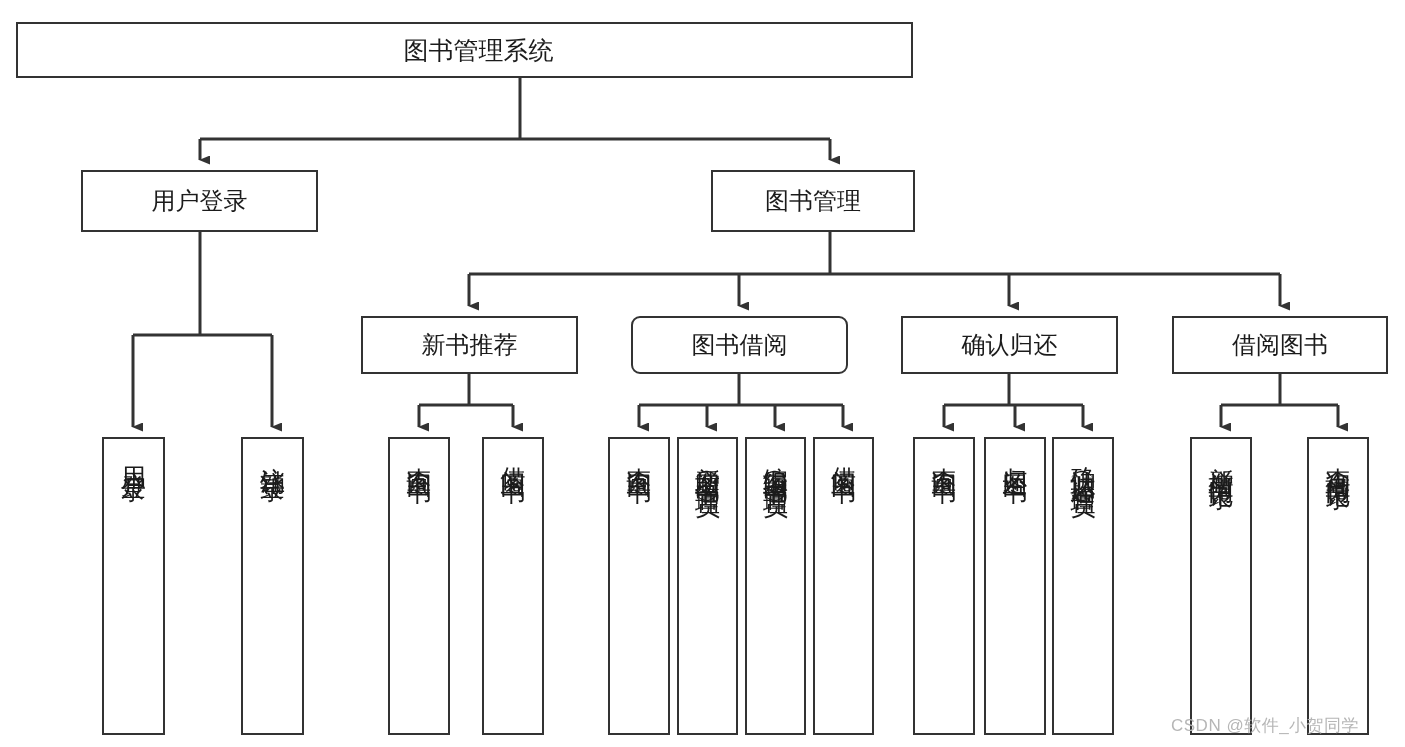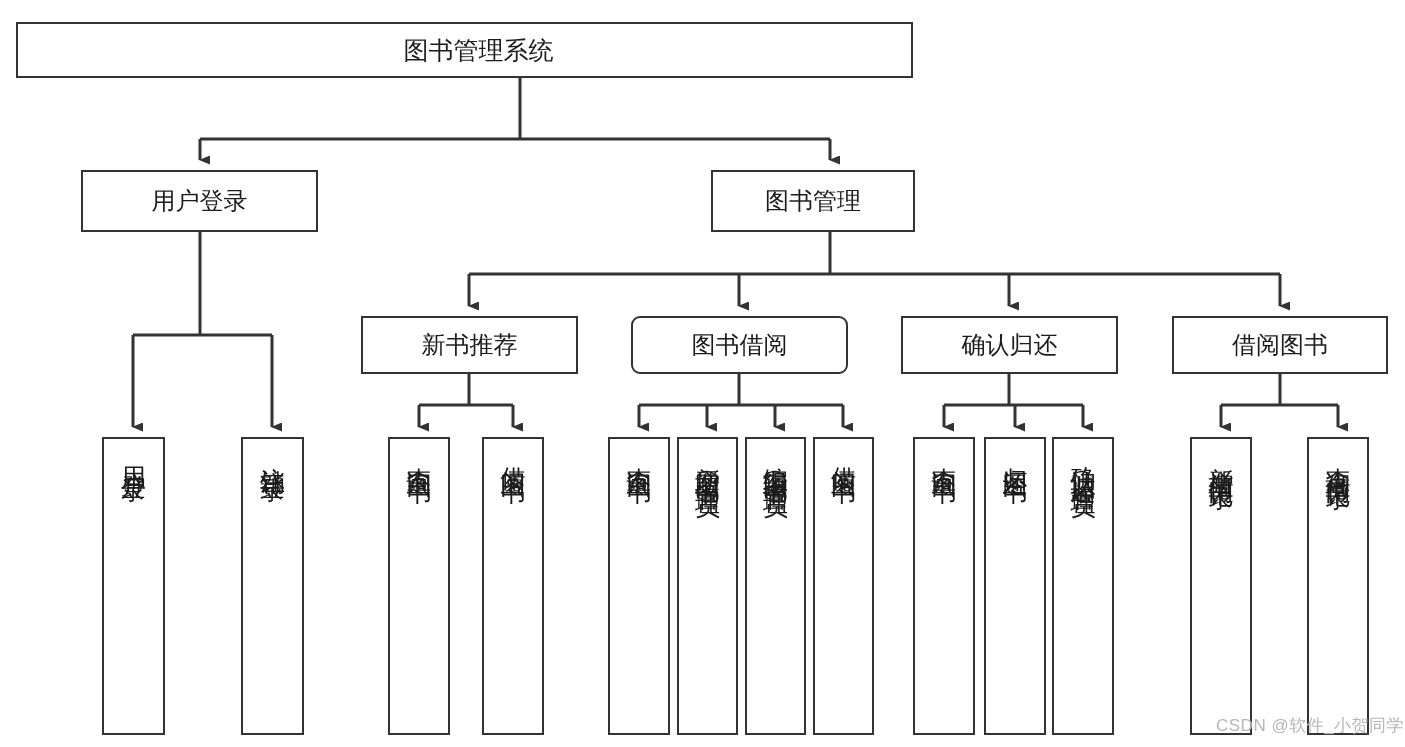--- a/index.html
+++ b/index.html
@@ -185,15 +185,15 @@
     <span class="node-label">确认归还（管理员）</span>
   </div>
 
   <div class="node-box node-v" style="left:1190px; top:437px; width:62px; height:298px;">
     <span class="node-label">新增借阅记录</span>
   </div>
   <div class="node-box node-v" style="left:1307px; top:437px; width:62px; height:298px;">
     <span class="node-label">查询借阅记录</span>
   </div>
 
-  <div class="watermark" style="left:1216px; top:714px;">CSDN @软件_小贺同学</div>
+  <div class="watermark" style="left:1171px; top:714px;">CSDN @软件_小贺同学</div>
 
 </div>
 
 </body></html>

